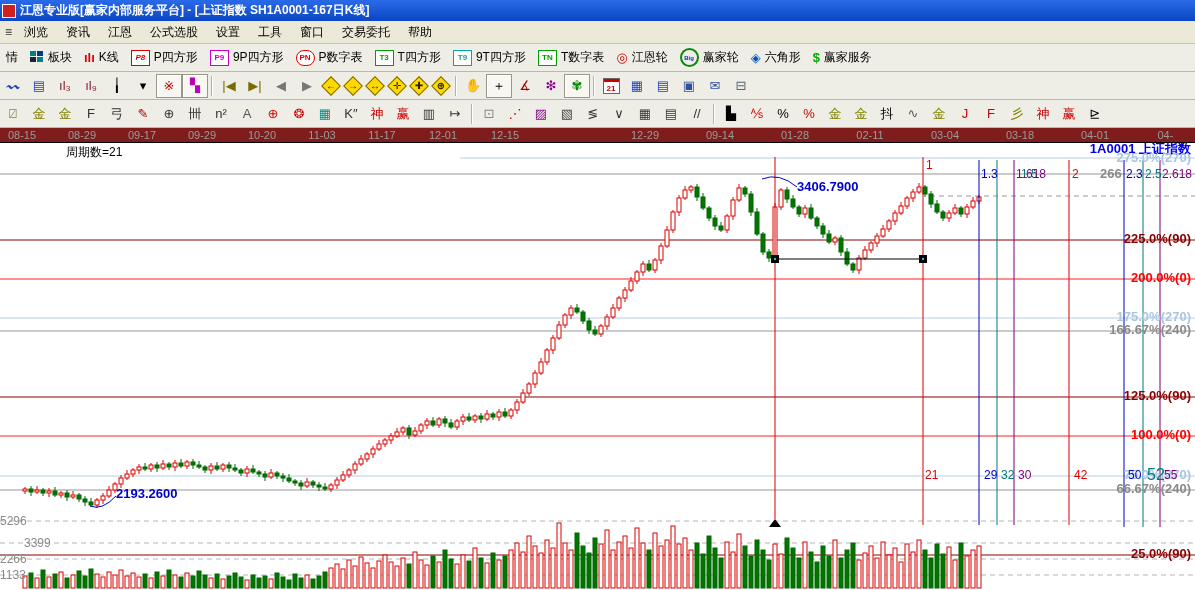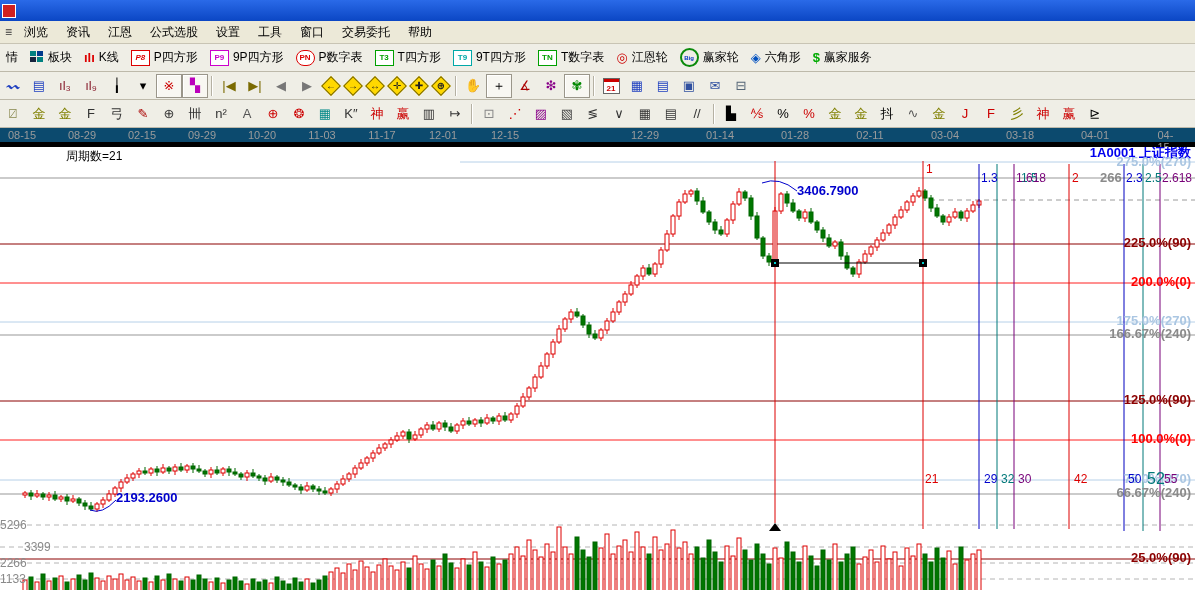--- a/index.html
+++ b/index.html
@@ -48,35 +48,36 @@
   .grid4 i:nth-child(3){background:#16233d;}
   .cal{width:15px;height:14px;border:1px solid #666;background:#fff;font-size:8px;
     font-weight:bold;color:#c00;display:inline-flex;align-items:flex-end;
     justify-content:center;position:relative;}
   .cal::before{content:"";position:absolute;top:0;left:0;right:0;height:3px;background:#c00;}
   .bigw{width:15px;height:15px;border:2px solid #0a8a0a;border-radius:50%;
     font-size:6px;font-weight:bold;color:#0030c0;display:inline-flex;
     align-items:center;justify-content:center;}
 
   
-  .datebar{position:relative;height:14px;background:#0c4a6e;
-    border-bottom:5px solid #000000;font-size:11px;color:#9b9b9b;}
+  .datebar{position:relative;height:14px;background:#7f1d1d;
+    border-bottom:1px solid #000000;font-size:11px;color:#9b9b9b;}
   .datebar span{position:absolute;top:1px;transform:translateX(-50%);}
 
   
   .chart{position:relative;height:449px;background:#fff;overflow:hidden;}
   .chart svg{position:absolute;left:0;top:0;}
   .clabel{position:absolute;white-space:nowrap;line-height:14px;}
 </style>
 </head>
 <body>
 
 <div class="win">
   <div class="titlebar">
     <span class="tico"></span>
+    <span>江恩专业版[赢家内部服务平台] - [上证指数  SH1A0001-167日K线]</span>
   </div>
   <div class="menubar" id="menubar">
       <div class="menuitem" style="padding: 2px 3px; color: rgb(51, 51, 51);">≡</div>
       <div class="menuitem">浏览</div>
       <div class="menuitem">资讯</div>
       <div class="menuitem">江恩</div>
       <div class="menuitem">公式选股</div>
       <div class="menuitem">设置</div>
       <div class="menuitem">工具</div>
       <div class="menuitem">窗口</div>
@@ -231,29 +232,29 @@
       <div class="iconbtn" style="color: rgb(204, 0, 0);">J</div>
       <div class="iconbtn" style="color: rgb(204, 0, 0);">F</div>
       <div class="iconbtn" style="color: rgb(128, 128, 0);">彡</div>
       <div class="iconbtn" style="color: rgb(204, 0, 0);">神</div>
       <div class="iconbtn" style="color: rgb(204, 0, 0);">赢</div>
       <div class="iconbtn" style="color: rgb(0, 0, 0);">⊵</div>
     </div>
   <div class="datebar" id="datebar">
       <span style="left: 22px;">08-15</span>
       <span style="left: 82px;">08-29</span>
-      <span style="left: 142px;">02-15</span>
+      <span style="left: 142px;">09-17</span>
       <span style="left: 202px;">09-29</span>
       <span style="left: 262px;">10-20</span>
       <span style="left: 322px;">11-03</span>
       <span style="left: 382px;">11-17</span>
       <span style="left: 443px;">12-01</span>
       <span style="left: 505px;">12-15</span>
       <span style="left: 645px;">12-29</span>
-      <span style="left: 720px;">01-14</span>
+      <span style="left: 720px;">09-14</span>
       <span style="left: 795px;">01-28</span>
       <span style="left: 870px;">02-11</span>
       <span style="left: 945px;">03-04</span>
       <span style="left: 1020px;">03-18</span>
       <span style="left: 1095px;">04-01</span>
       <span style="left: 1170px;">04-15</span>
     </div>
   <div class="chart" id="chart">
       <svg width="1195" height="449">
         <line x1="460" x2="1195" y1="15" y2="15" stroke="#b6d0e8" stroke-width="1"></line>

